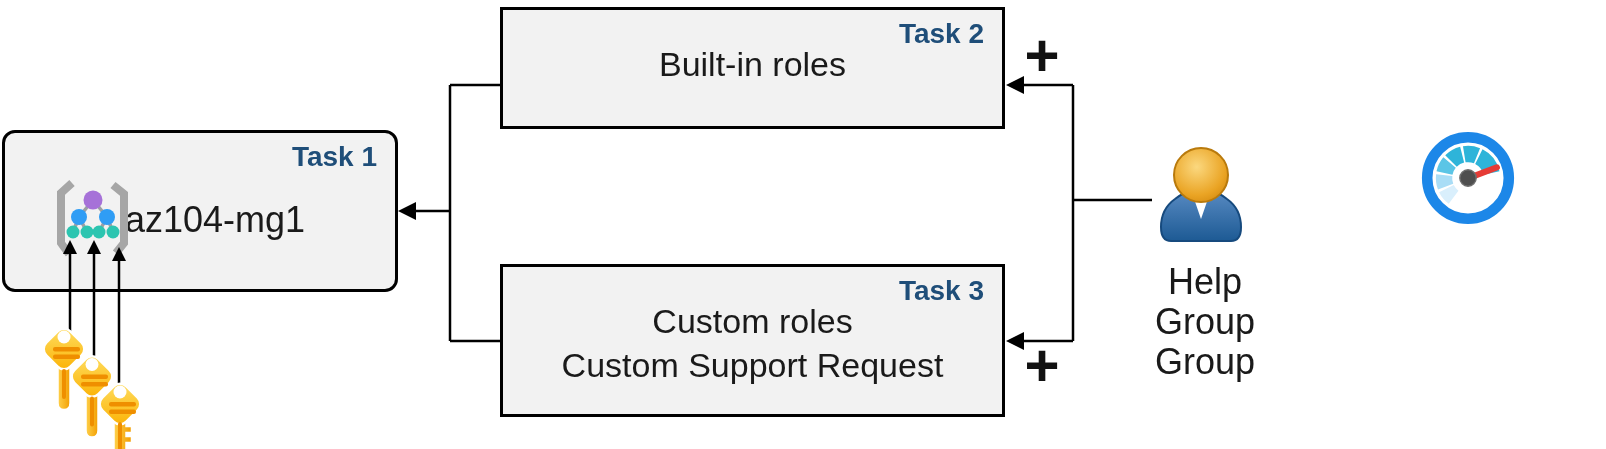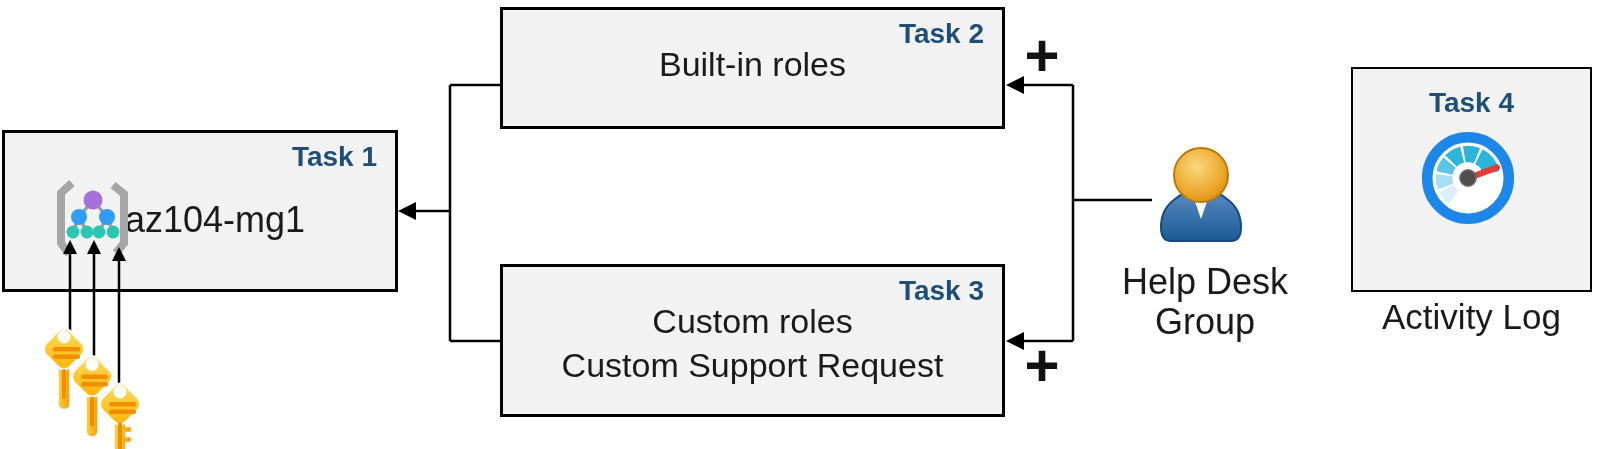--- a/index.html
+++ b/index.html
@@ -10,21 +10,21 @@
   .box{
     position:absolute;background:#f2f2f2;border:3px solid #000000;box-sizing:border-box;
   }
   .task-label{
     position:absolute;top:8px;right:18px;font-weight:700;font-size:28px;color:#1f4e79;
     letter-spacing:0px;
   }
   .box-lines{
     position:absolute;left:0;right:0;top:32px;text-align:center;font-size:34px;line-height:44px;
   }
-  #task1{left:2px;top:130px;width:396px;height:162px;}
+  #task1{left:2px;top:130px;width:396px;height:162px;border-radius:13px;}
   #task2{left:500px;top:7px;width:505px;height:122px;}
   #task3{left:500px;top:264px;width:505px;height:153px;}
   #task4{left:1351px;top:67px;width:241px;height:225px;border-width:2px;}
   #task1-title{
     position:absolute;left:120px;top:66px;width:250px;text-align:left;font-size:36px;
   }
   #task4 .task-label{position:static;display:block;text-align:center;margin-top:18px;right:auto;}
   #task4-caption{
     position:absolute;left:0;right:0;top:228px;text-align:center;font-size:35px;
   }
@@ -61,24 +61,20 @@
   </div>
 
   <div class="box" id="task3">
     <div class="task-label">Task 3</div>
     <div class="box-lines">
       <div>Custom roles</div>
       <div>Custom Support Request</div>
     </div>
   </div>
 
-  <div class="box" id="task4">
-    <div class="task-label">Task 4</div>
-    <div id="task4-caption">Activity Log</div>
-  </div>
 
   <svg id="mg-icon" width="80" height="90" viewBox="0 0 80 90" style="overflow:visible">
     <path d="M19,11 L8,21 L8,71 L16,82" fill="none" stroke="#a6a6a6" stroke-width="8" stroke-linecap="butt" stroke-linejoin="miter"></path>
     <path d="M60,13 L71,22 L71,71 L63,81" fill="none" stroke="#a6a6a6" stroke-width="8" stroke-linecap="butt" stroke-linejoin="miter"></path>
     <g stroke="#9b9fa4" stroke-width="3.5">
       <line x1="40" y1="28" x2="26" y2="45"></line>
         <line x1="40" y1="28" x2="54" y2="45"></line>
       <line x1="26" y1="45" x2="20" y2="60"></line>
         <line x1="26" y1="45" x2="34" y2="60"></line>
       <line x1="54" y1="45" x2="46" y2="60"></line>
@@ -118,21 +114,21 @@
           <stop offset="0.7" stop-color="#eaa424"></stop>
           <stop offset="1" stop-color="#d4890f"></stop>
       </radialGradient>
     </defs>
     <path d="M20,118 Q10,118 10,104 Q10,86 24,76 Q34,68 46,66 L50,72 L54,66 Q66,68 76,76 Q90,86 90,104 Q90,118 80,118 Z" fill="url(#bodyGrad)" stroke="#164a7e" stroke-width="2"></path>
     <path d="M40,67 L50,96 L60,67 Q55,64 50,64 Q45,64 40,67 Z" fill="#ffffff"></path>
     <circle cx="50" cy="52" r="27" fill="url(#headGrad)" stroke="#b97a0c" stroke-width="2"></circle>
   </svg>
 
   <div id="actor-label">
-    <div>Help Desk</div>
+    <div>Help Group</div>
     <div>Group</div>
   </div>
 
   <div class="plus" id="plus-top">+</div>
   <div class="plus" id="plus-bottom">+</div>
 
   <svg id="overlay" width="1606" height="449" viewBox="0 0 1606 449">
     <defs>
       <linearGradient id="keyHead" x1="0" y1="0" x2="1" y2="1">
         <stop offset="0" stop-color="#ffe066"></stop>

